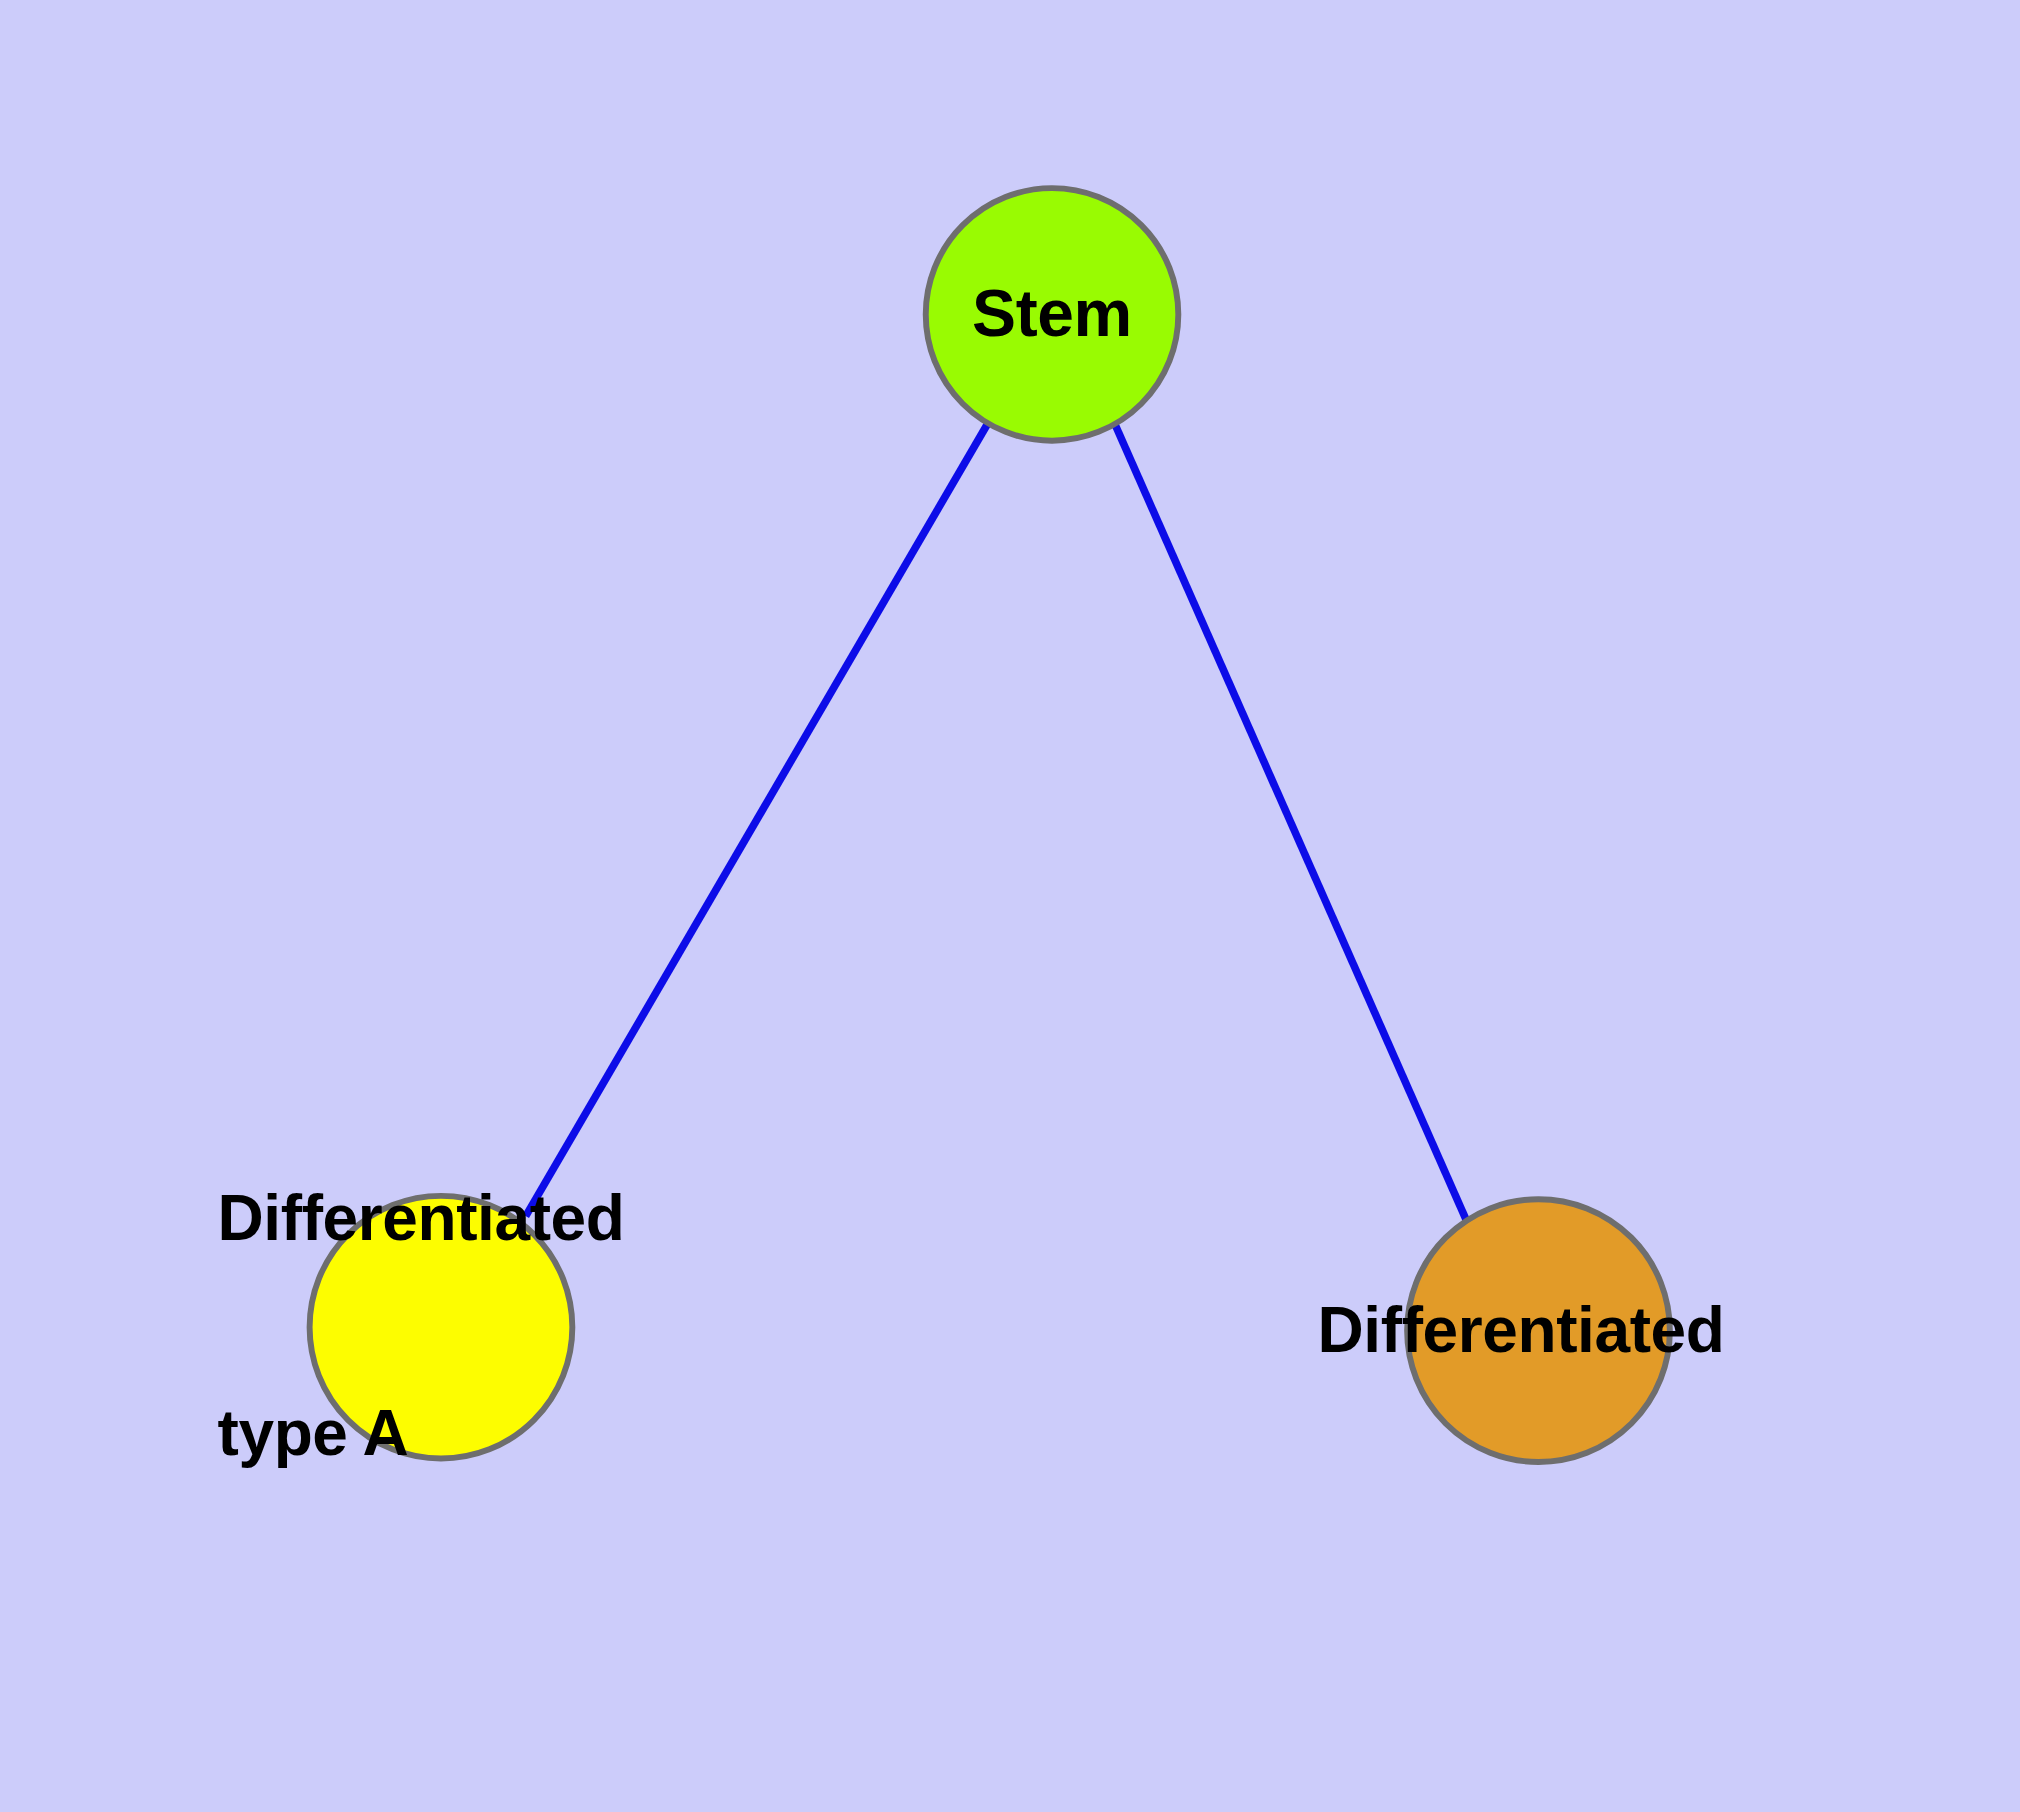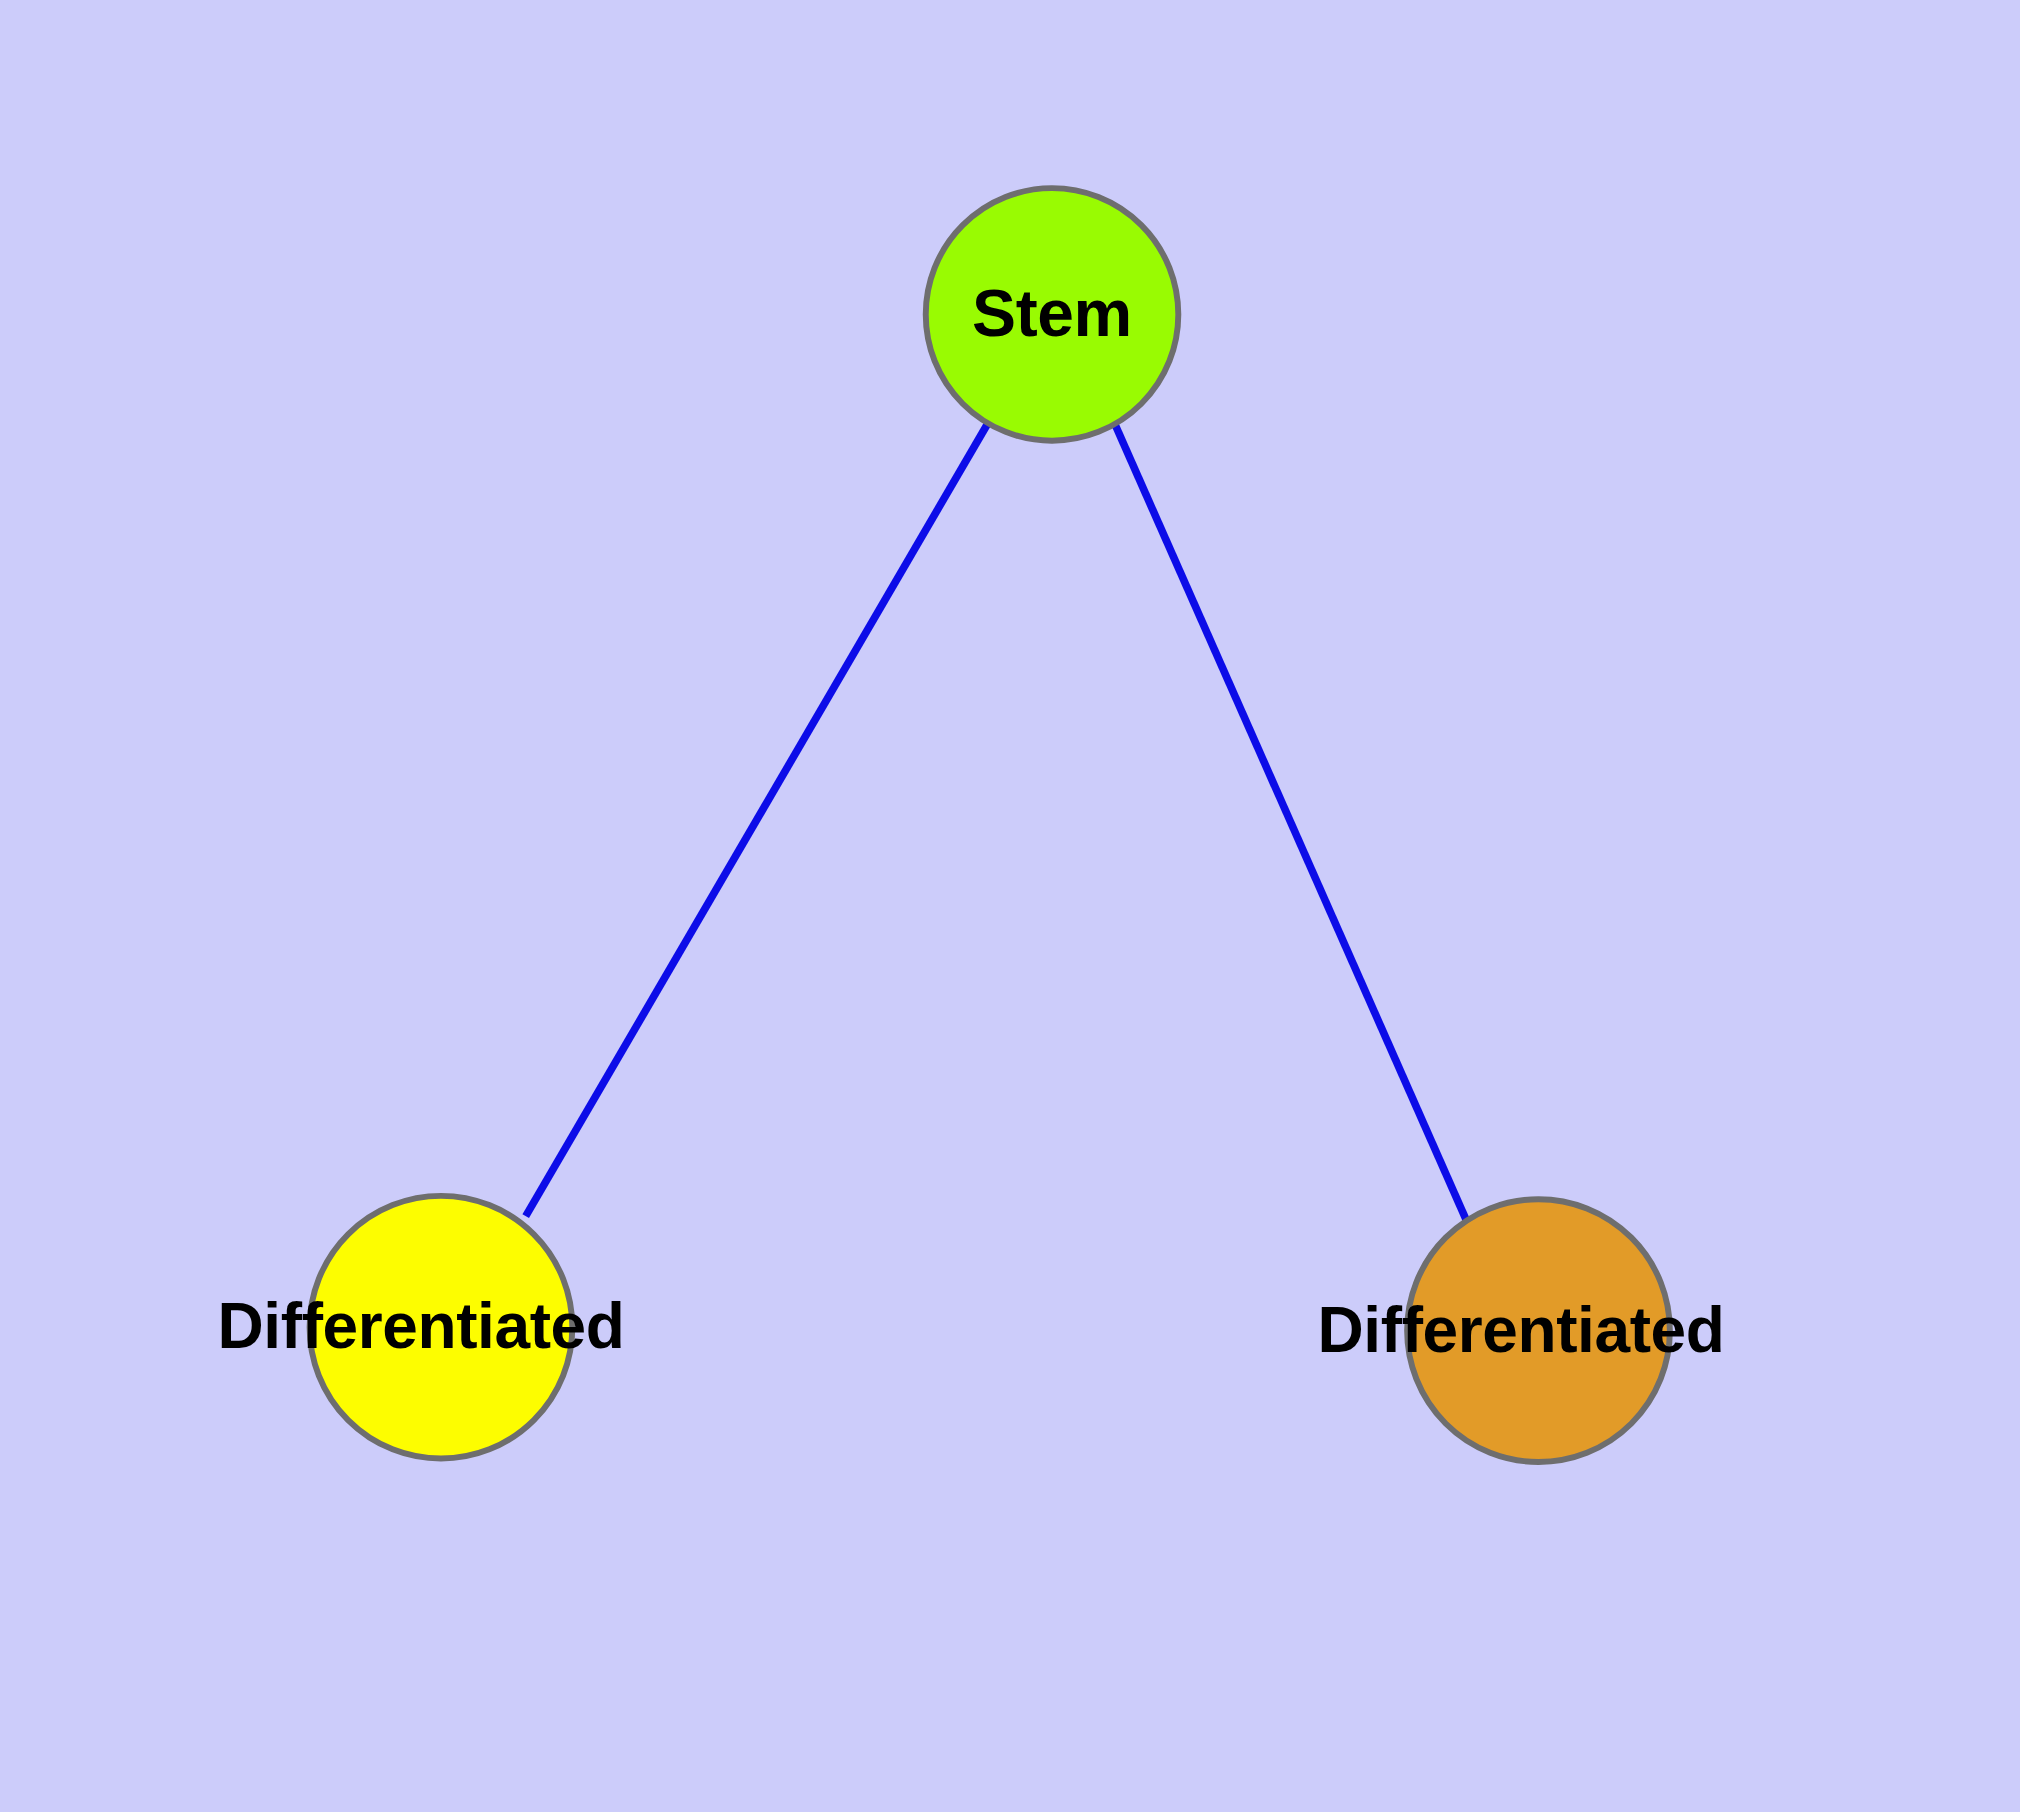--- a/index.html
+++ b/index.html
@@ -65,20 +65,21 @@
       <circle cx="1815" cy="1570" r="155" fill="#e29b28" stroke="#6e6e6e" stroke-width="7"></circle>
     </g>
   </svg>
 
   <div class="node-label label-stem" style="left:1052px; top:314px;">
     <div>Stem</div>
   </div>
 
   <div class="node-label label-typea" style="left:421px; top:1327px;">
     <div>Differentiated</div>
+    <div>type A</div>
   </div>
 
   <div class="node-label label-typeb" style="left:1521px; top:1331px;">
     <div>Differentiated</div>
   </div>
 
 </div>
 
 
 </body></html>

